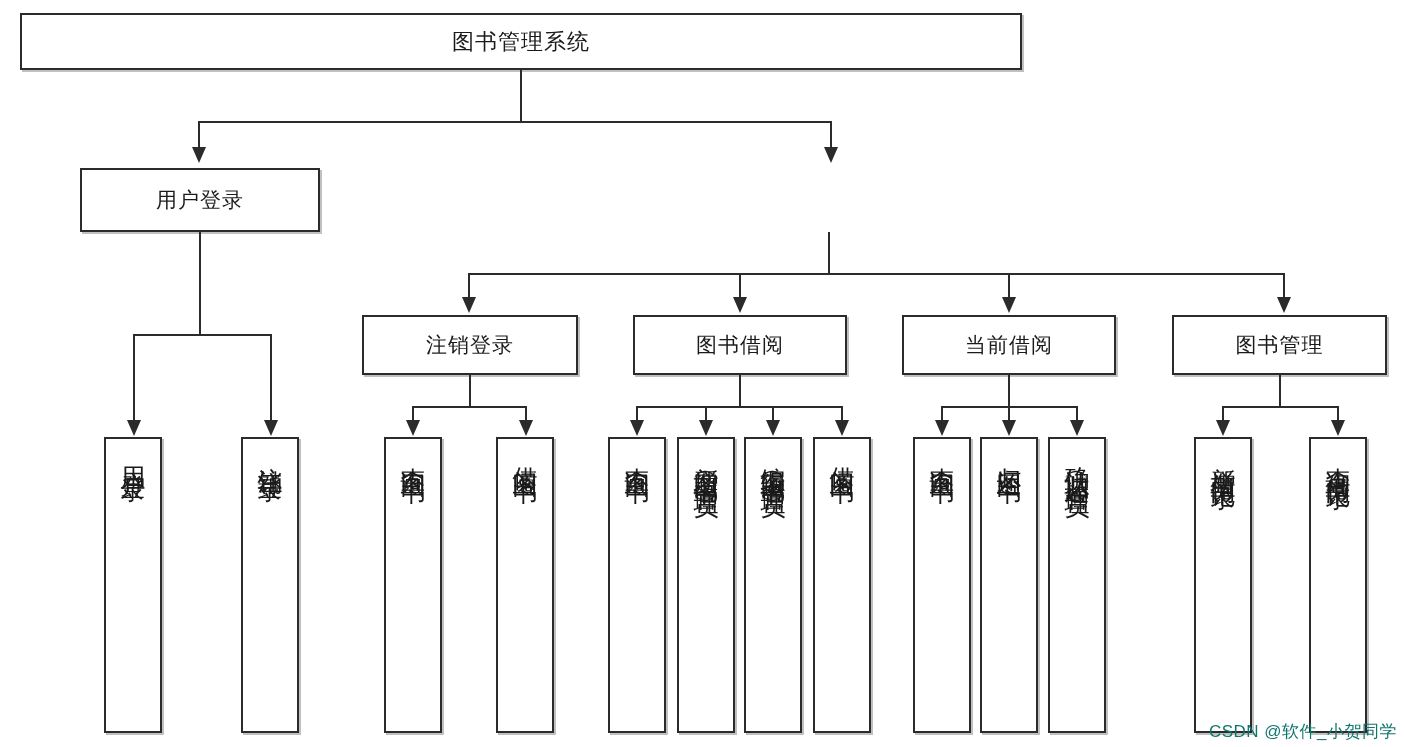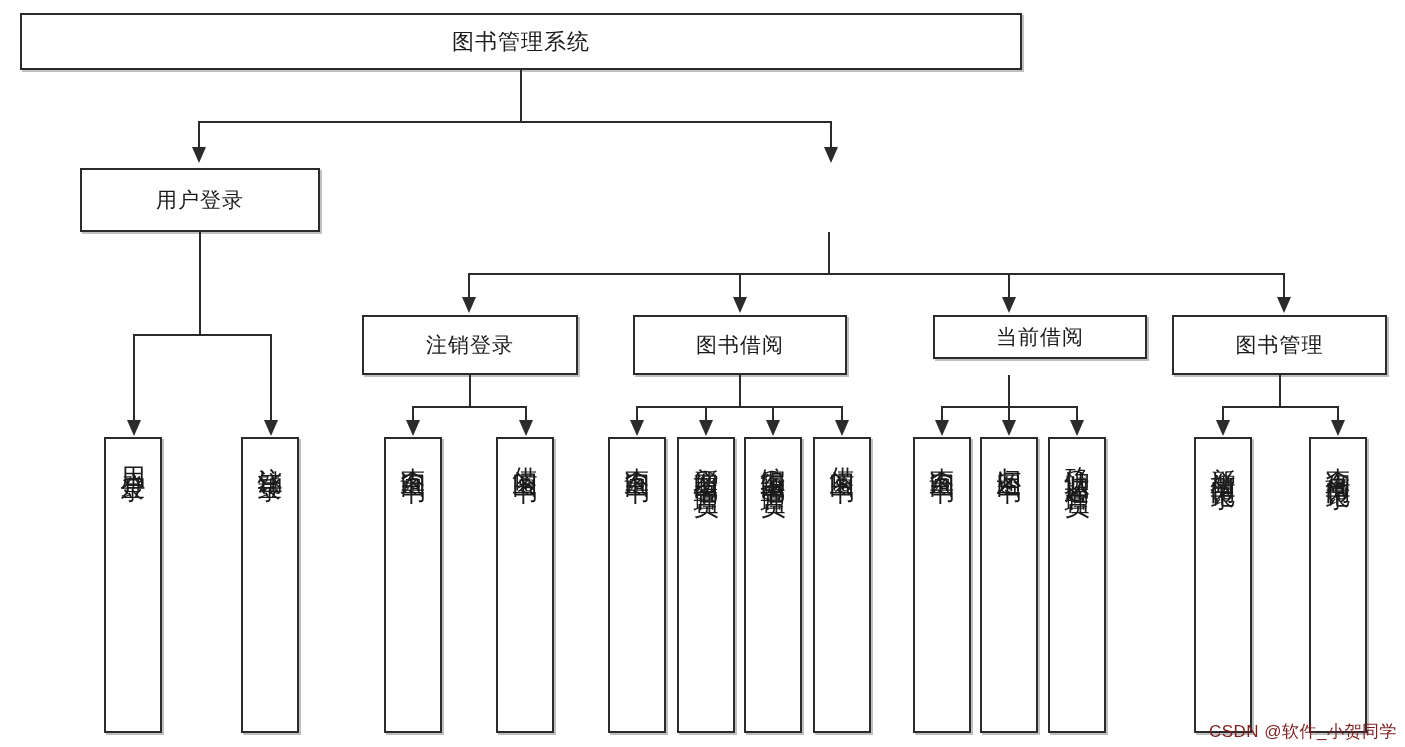--- a/index.html
+++ b/index.html
@@ -68,21 +68,21 @@
     height: 0;
     border-left: 7px solid transparent;
     border-right: 7px solid transparent;
     border-top: 16px solid #2b2b2b;
   }
   #watermark {
     position: absolute;
     right: 8px;
     bottom: 4px;
     font-size: 17px;
-    color: #7f1d1d;
+    color: #0f766e;
     letter-spacing: 0.5px;
     white-space: nowrap;
     user-select: none;
   }
 </style>
 </head>
 <body>
 
 <div id="canvas">
 
@@ -119,21 +119,21 @@
   <div class="arrow" style="left:733px; top:297px;"></div>
   <div class="arrow" style="left:1002px; top:297px;"></div>
   <div class="arrow" style="left:1277px; top:297px;"></div>
 
   <div class="node h" style="left:362px; top:315px; width:216px; height:60px;">
     <span class="label">注销登录</span>
   </div>
   <div class="node h" style="left:633px; top:315px; width:214px; height:60px;align-items:center;">
     <span class="label">图书借阅</span>
   </div>
-  <div class="node h" style="left:902px; top:315px; width:214px; height:44px;margin-left:31px;">
+  <div class="node h" style="left:902px; top:315px; width:214px; height:60px;">
     <span class="label">当前借阅</span>
   </div>
   <div class="node h" style="left:1172px; top:315px; width:215px; height:60px;">
     <span class="label">图书管理</span>
   </div>
 
   <div class="vline" style="left:469px; top:375px; height:32px;"></div>
   <div class="hline" style="left:412px; top:406px; width:115px;"></div>
   <div class="vline" style="left:412px; top:406px; height:15px;"></div>
   <div class="vline" style="left:525px; top:406px; height:15px;"></div>

